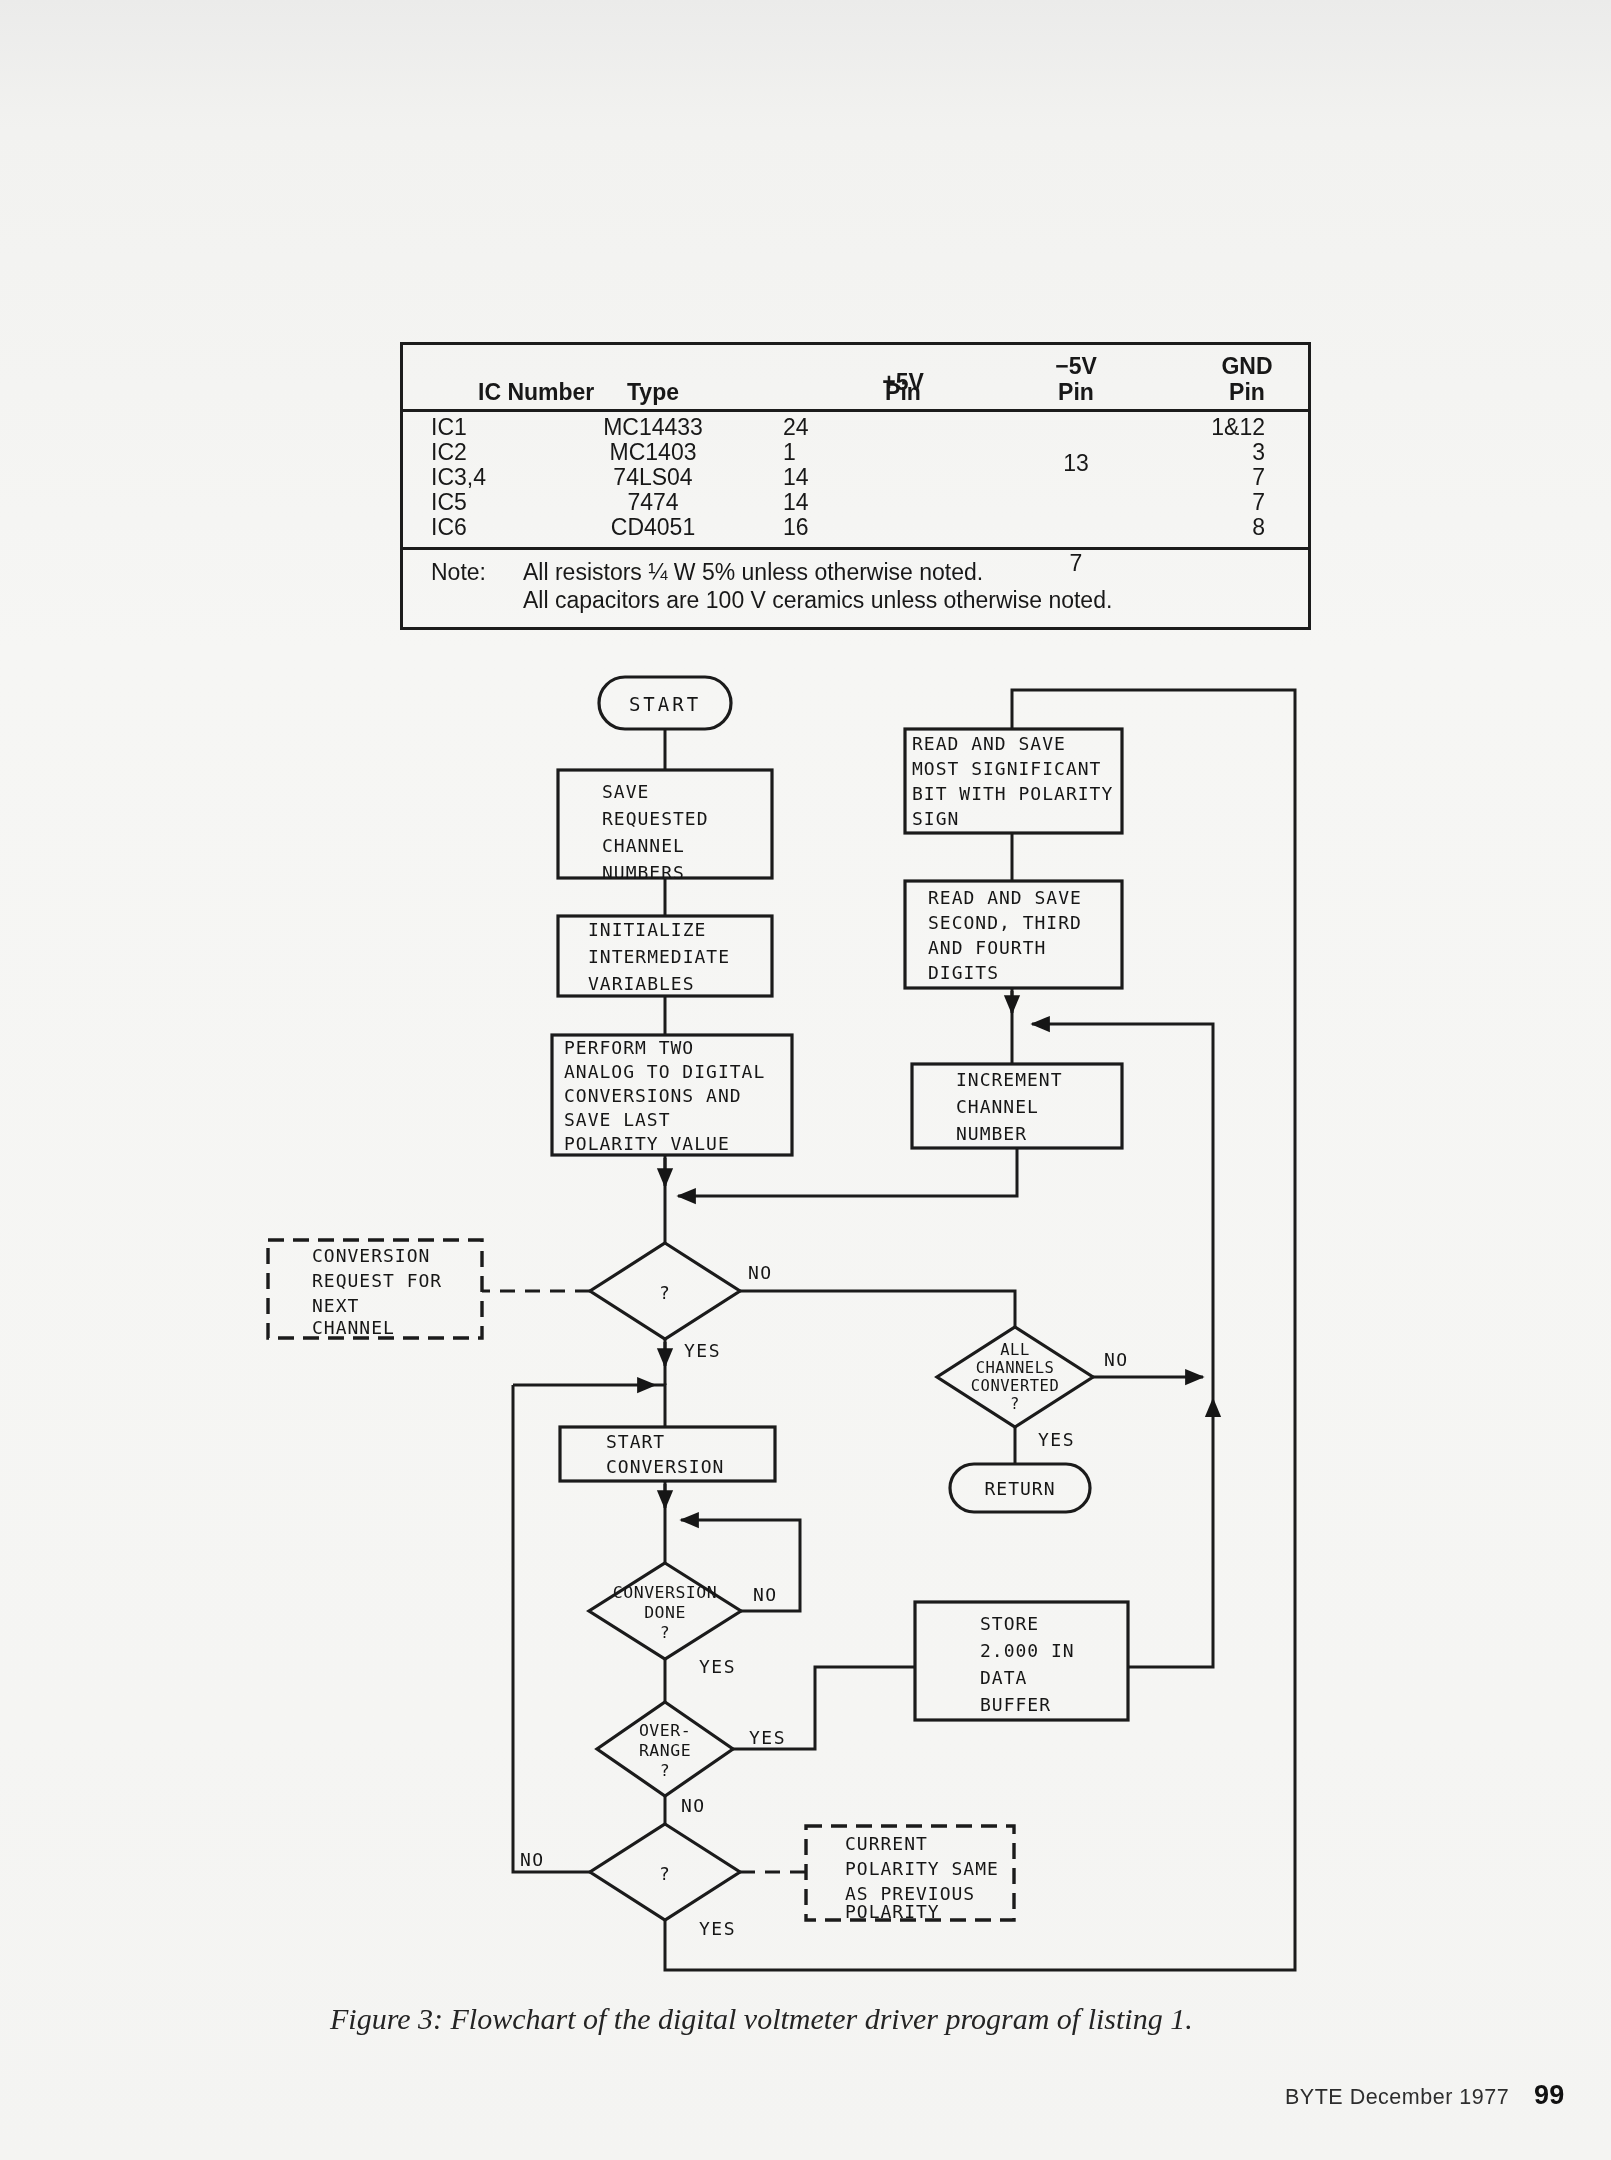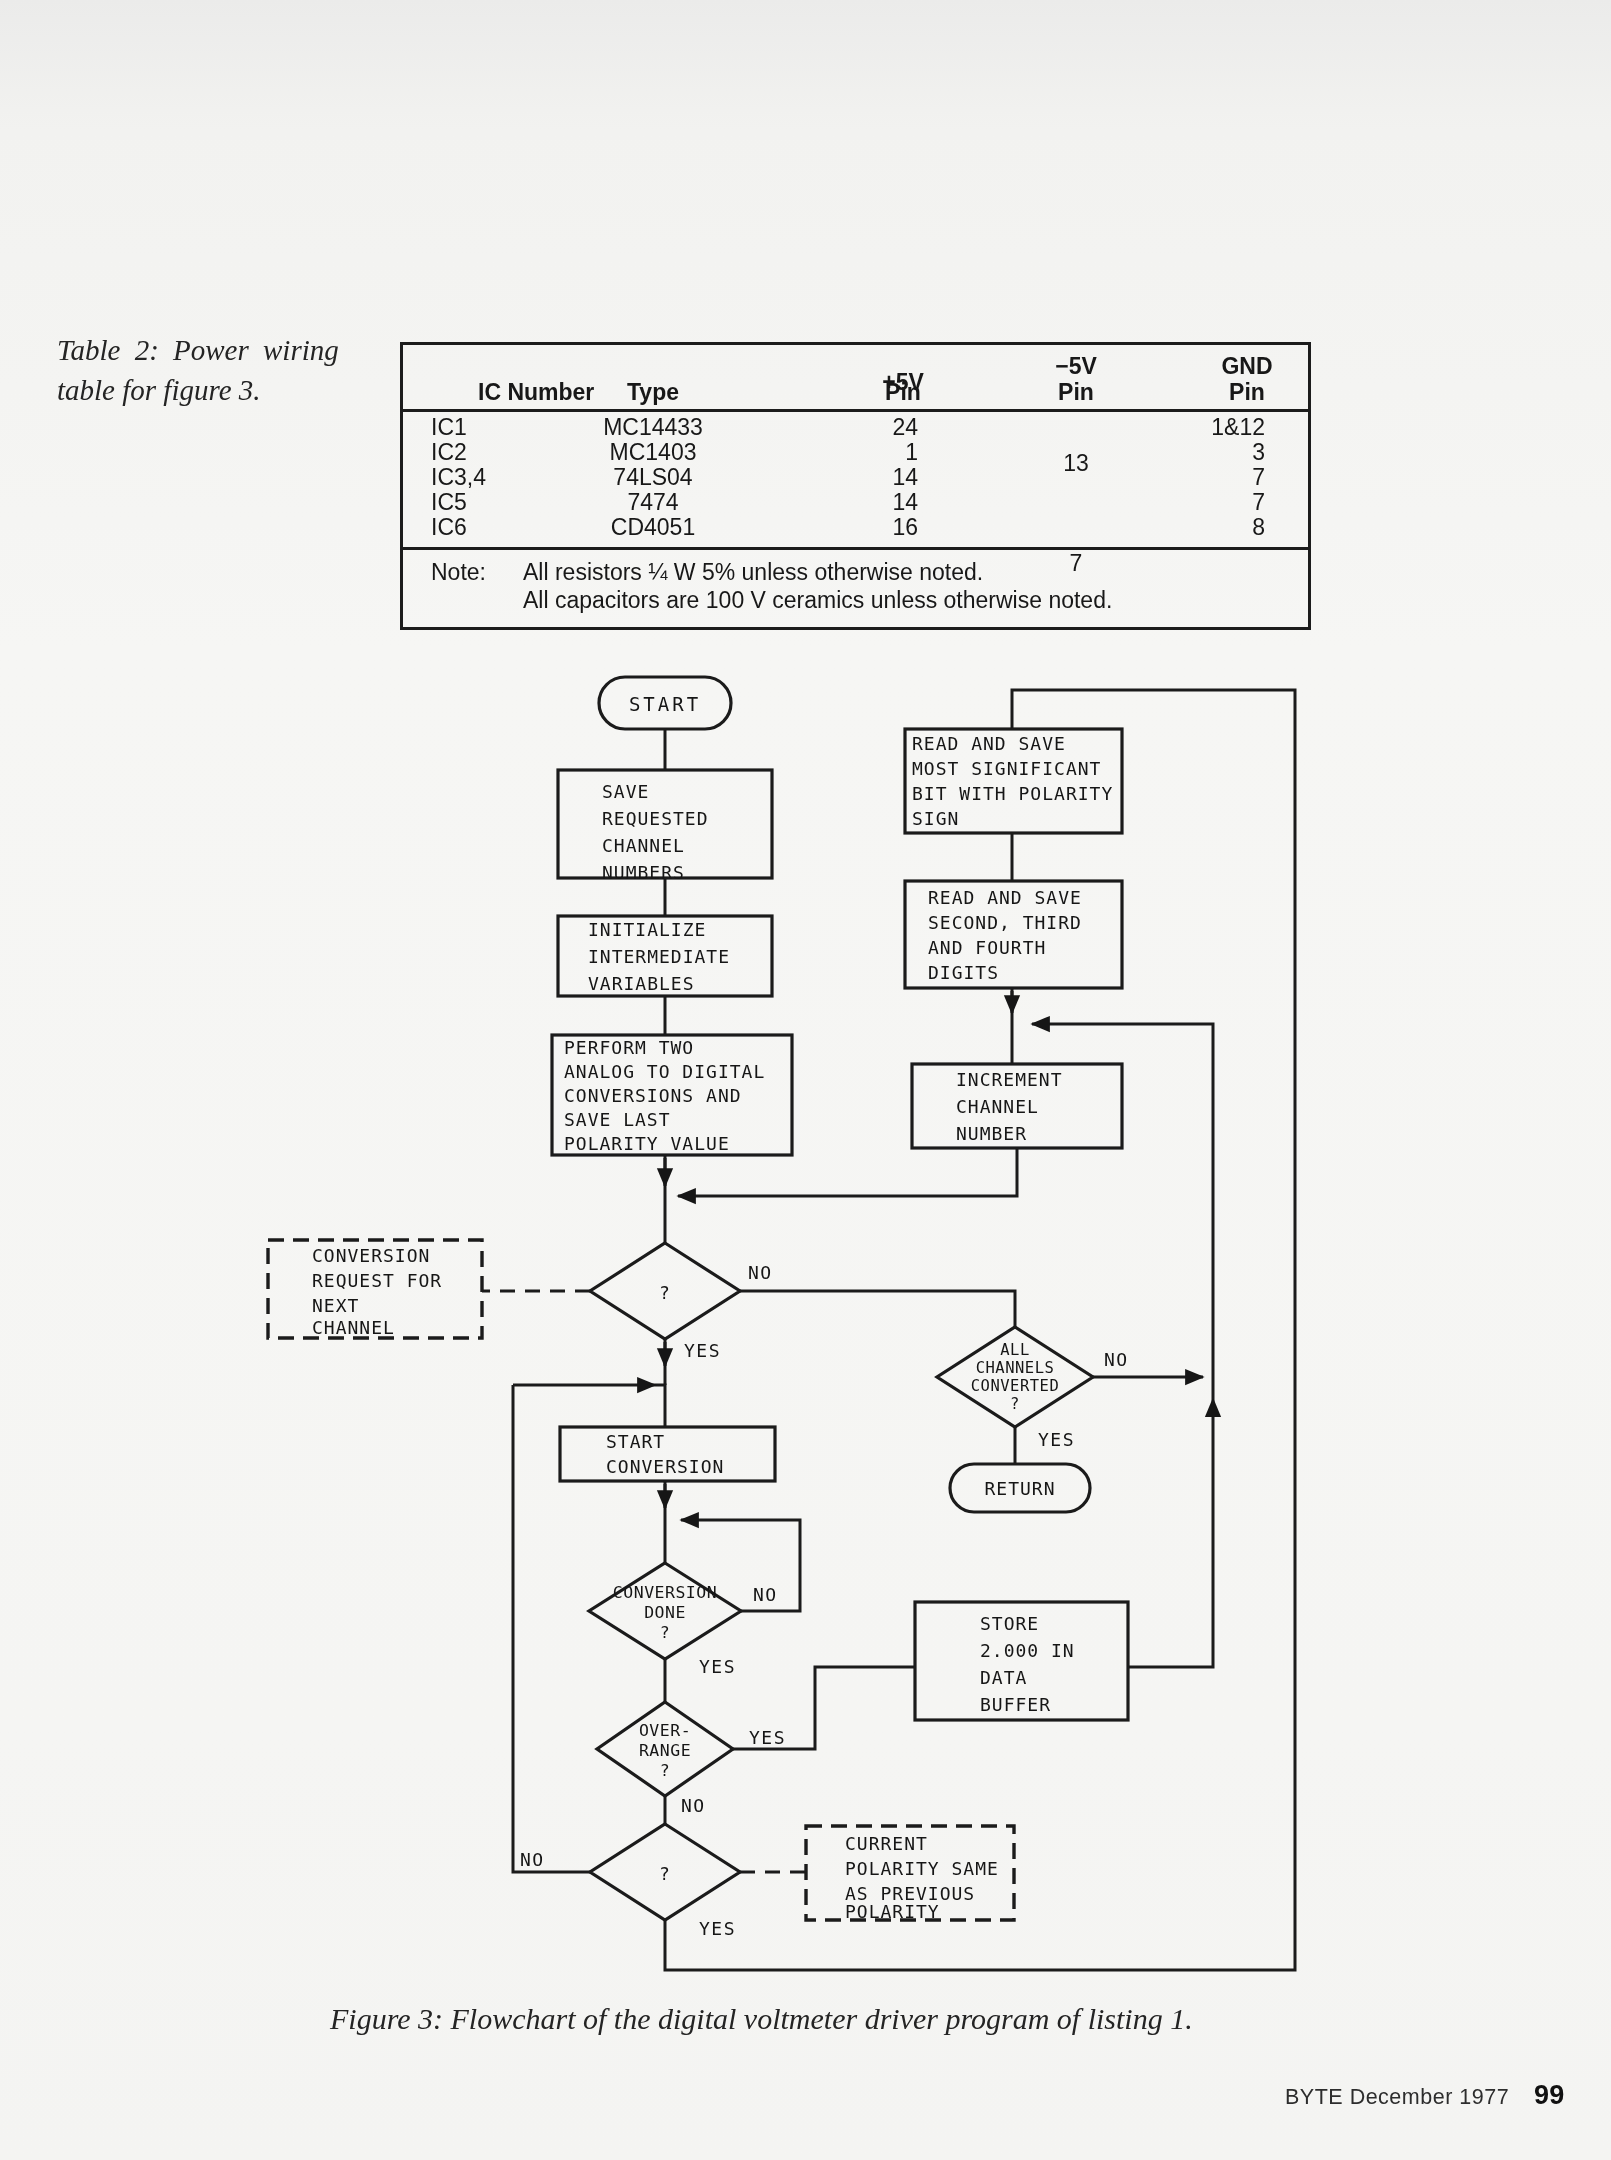--- a/index.html
+++ b/index.html
@@ -23,21 +23,21 @@
   .h-m5t{left:610px;top:8px;width:126px;text-align:center;}
   .h-m5b{left:610px;top:34px;width:126px;text-align:center;}
   .h-gt{left:788px;top:8px;width:112px;text-align:center;}
   .h-gb{left:788px;top:34px;width:112px;text-align:center;}
   .hline{position:absolute;left:0;top:64px;width:100%;border-top:3px solid #1c1c1c;}
   .sepline{position:absolute;left:0;top:202px;width:100%;border-top:3px solid #1c1c1c;}
   .trow{position:absolute;left:0;width:100%;height:25px;line-height:25px;}
   .trow span{position:absolute;}
   .c1{left:28px;width:150px;text-align:left;}
   .c2{left:160px;width:180px;text-align:center;}
-  .c3{left:380px;width:135px;text-align:right;}
+  .c3{left:380px;width:135px;}
   .c4{left:610px;width:126px;text-align:center;margin-top:36px;}
   .c5{left:712px;width:150px;text-align:right;}
   .r0{top:70px;} .r1{top:95px;} .r2{top:120px;} .r3{top:145px;} .r4{top:170px;}
   .note-label{left:28px;top:214px;}
   .note-l1{left:120px;top:214px;line-height:28px;}
   .note-l2{left:120px;top:242px;line-height:28px;}
   
   svg.flow{position:absolute;left:0;top:0;width:1611px;height:2160px;}
   .node{fill:none;stroke:#1b1b1b;stroke-width:3.2px;}
   .nodedash{fill:none;stroke:#1b1b1b;stroke-width:3.4px;stroke-dasharray:16 9;}
@@ -54,24 +54,20 @@
     font-family:"Liberation Serif",serif;font-style:italic;font-size:30px;color:#242424;}
   .footer{position:absolute;left:1285px;top:2080px;display:flex;align-items:baseline;gap:25px;}
   .journal{font-size:21.5px;font-weight:500;color:#2d2d2d;letter-spacing:.5px;}
   .pagenum{font-size:27px;font-weight:700;color:#111;}
 </style>
 </head>
 <body>
 
 <div class="page">
 
-  <div class="tcap">
-    <div class="l1">Table 2: Power wiring</div>
-    <div class="l2">table for figure 3.</div>
-  </div>
 
   <div class="ptable">
     <span class="abs hc h-ic">IC Number</span>
     <span class="abs hc h-type">Type</span>
     <span class="abs hc h-p5t">+5V</span>
     <span class="abs hc h-p5b">Pin</span>
     <span class="abs hc h-m5t">−5V</span>
     <span class="abs hc h-m5b">Pin</span>
     <span class="abs hc h-gt">GND</span>
     <span class="abs hc h-gb">Pin</span>

